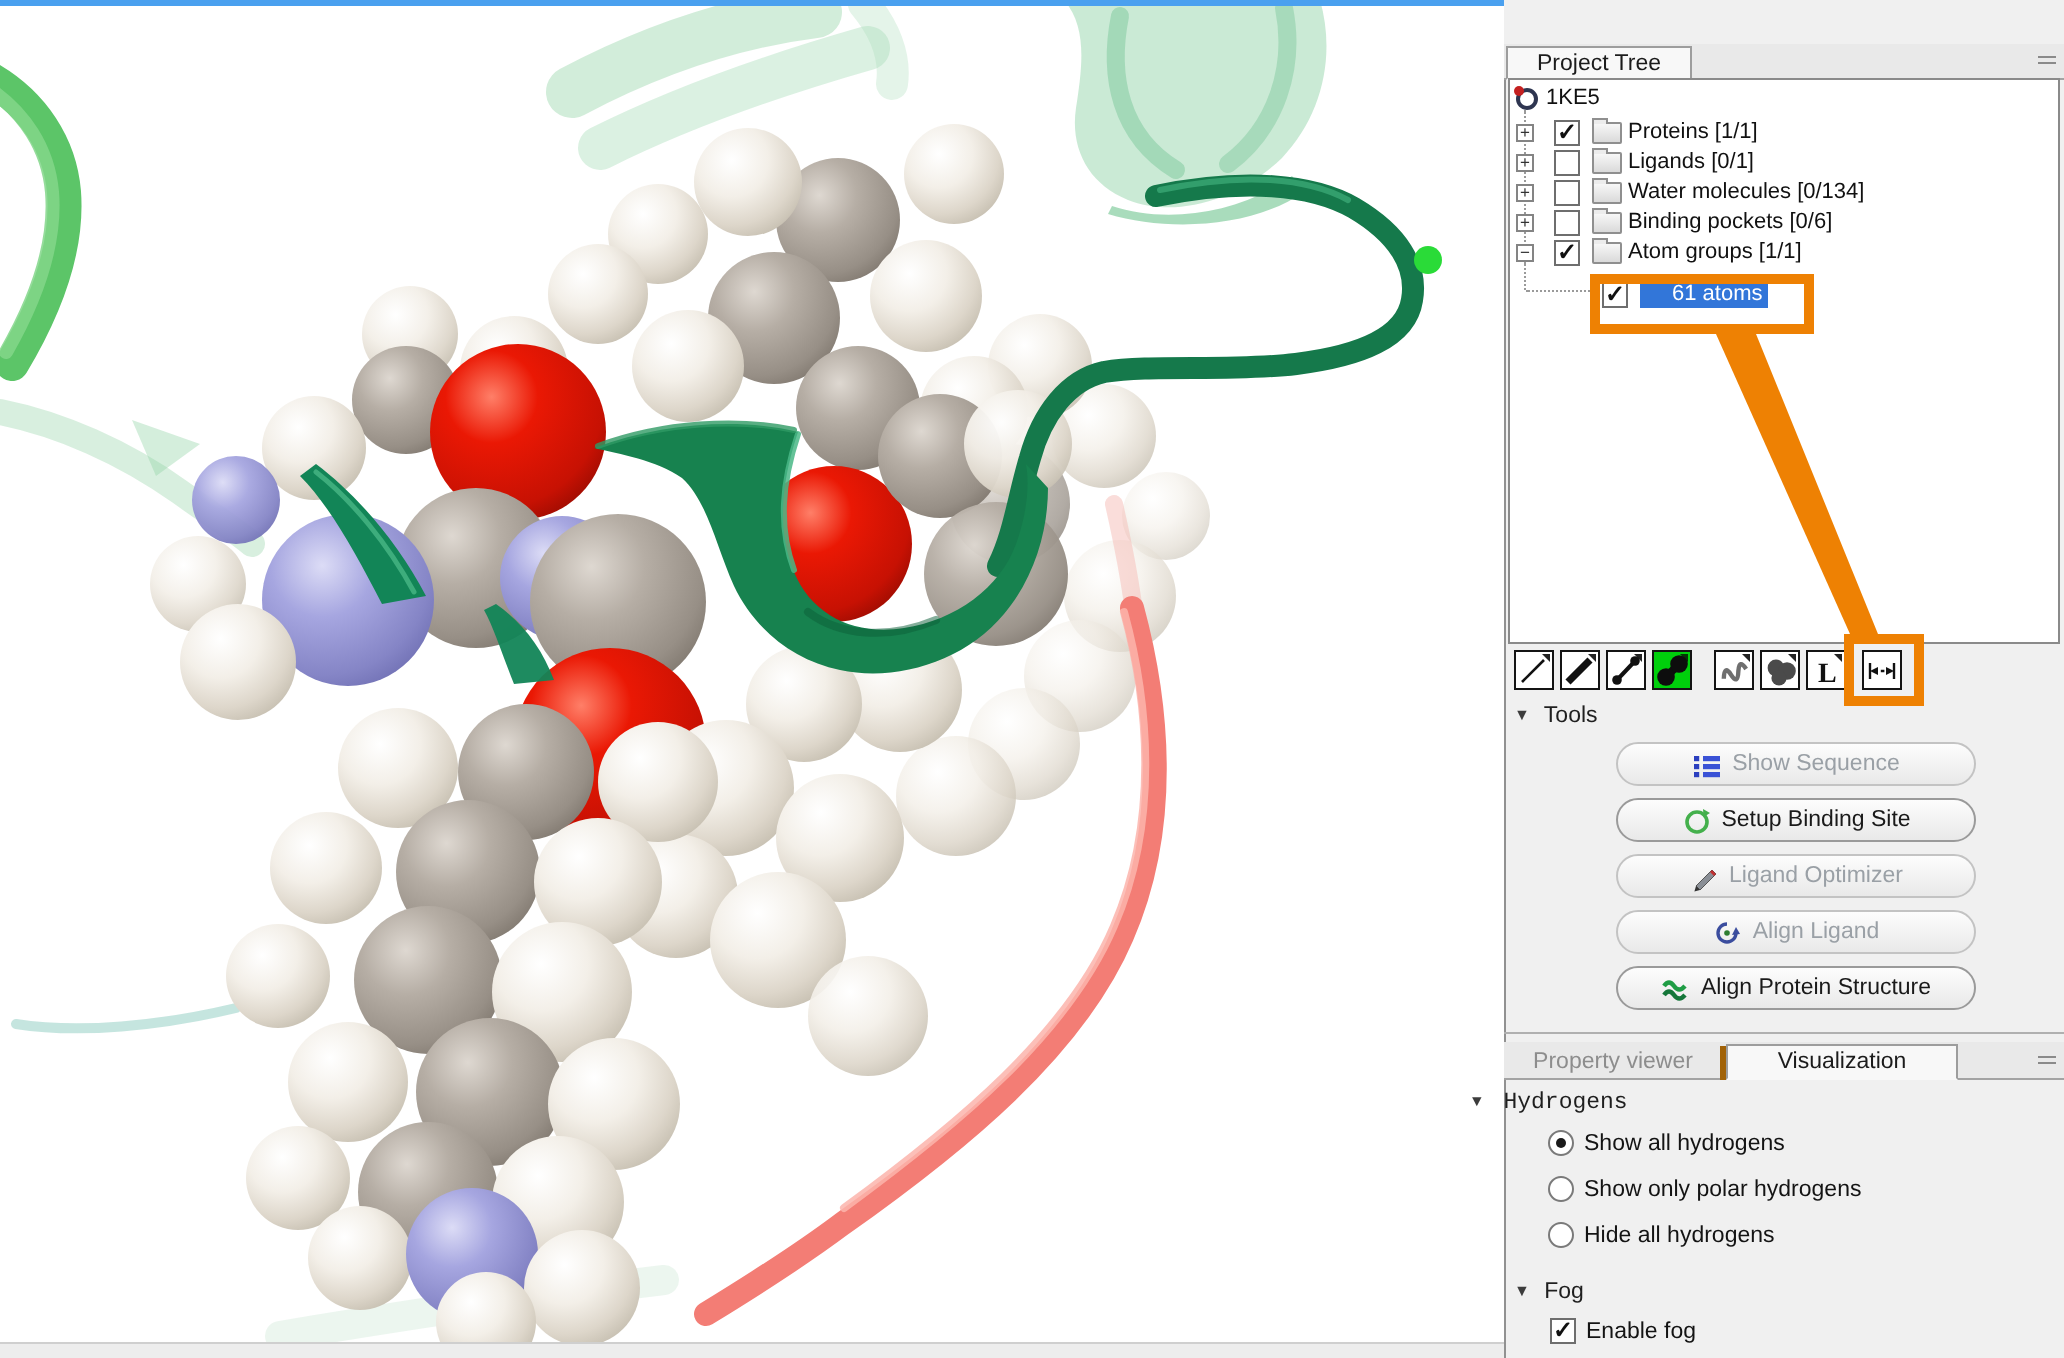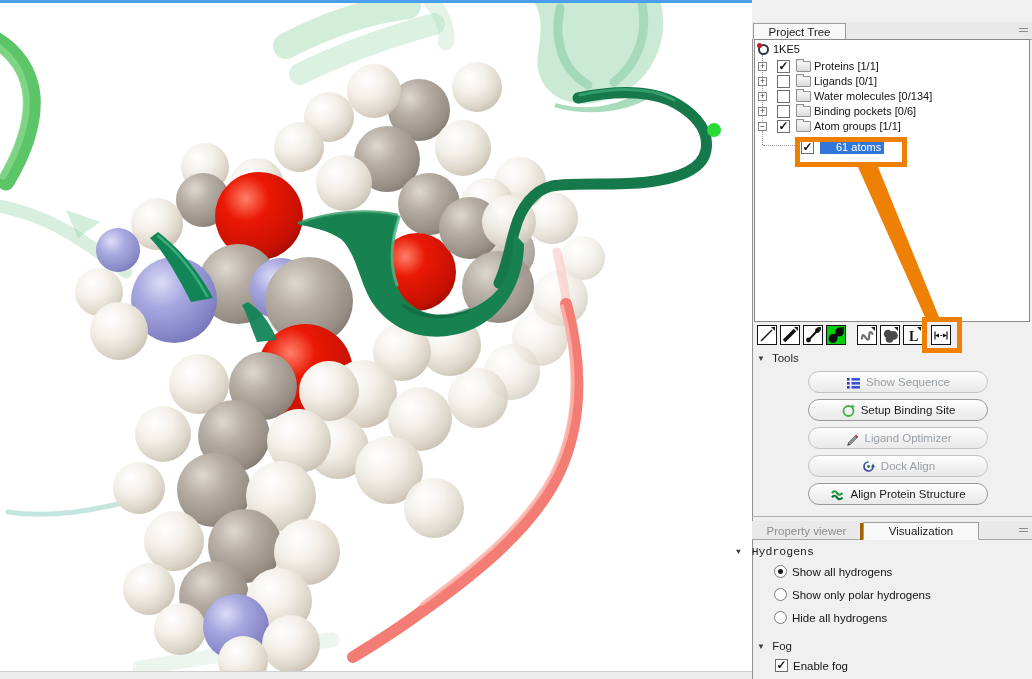--- a/index.html
+++ b/index.html
@@ -323,21 +323,21 @@
         <path d="M10 5 L12 7 L13 6 L11 4 Z" fill="#c23030"></path>
       </svg>
     <span>Ligand Optimizer</span>
   </div>
   <div class="btn disabled" style="top:455px;">
     <svg width="15" height="15">
         <path d="M12 7.5 A4.5 4.5 0 1 1 7.5 3" fill="none" stroke="#3b4d9e" stroke-width="1.7"></path>
         <path d="M12,4.5 L14,8 L10,8.5 Z" fill="#3b4d9e"></path>
         <circle cx="7.5" cy="7.5" r="1.4" fill="#2e7d32"></circle>
       </svg>
-    <span>Dock Align</span>
+    <span>Align Ligand</span>
   </div>
   <div class="btn" style="top:483px;">
     <svg width="15" height="15">
         <path d="M2 6 Q4.5 2.5 7 6 T12.5 6" fill="none" stroke="#1f9d45" stroke-width="2.2"></path>
         <path d="M2 10.5 Q4.5 7 7 10.5 T12.5 10.5" fill="none" stroke="#15773a" stroke-width="2.2"></path>
       </svg>
     <span>Align Protein Structure</span>
   </div>
 
   <div class="divline"></div>

